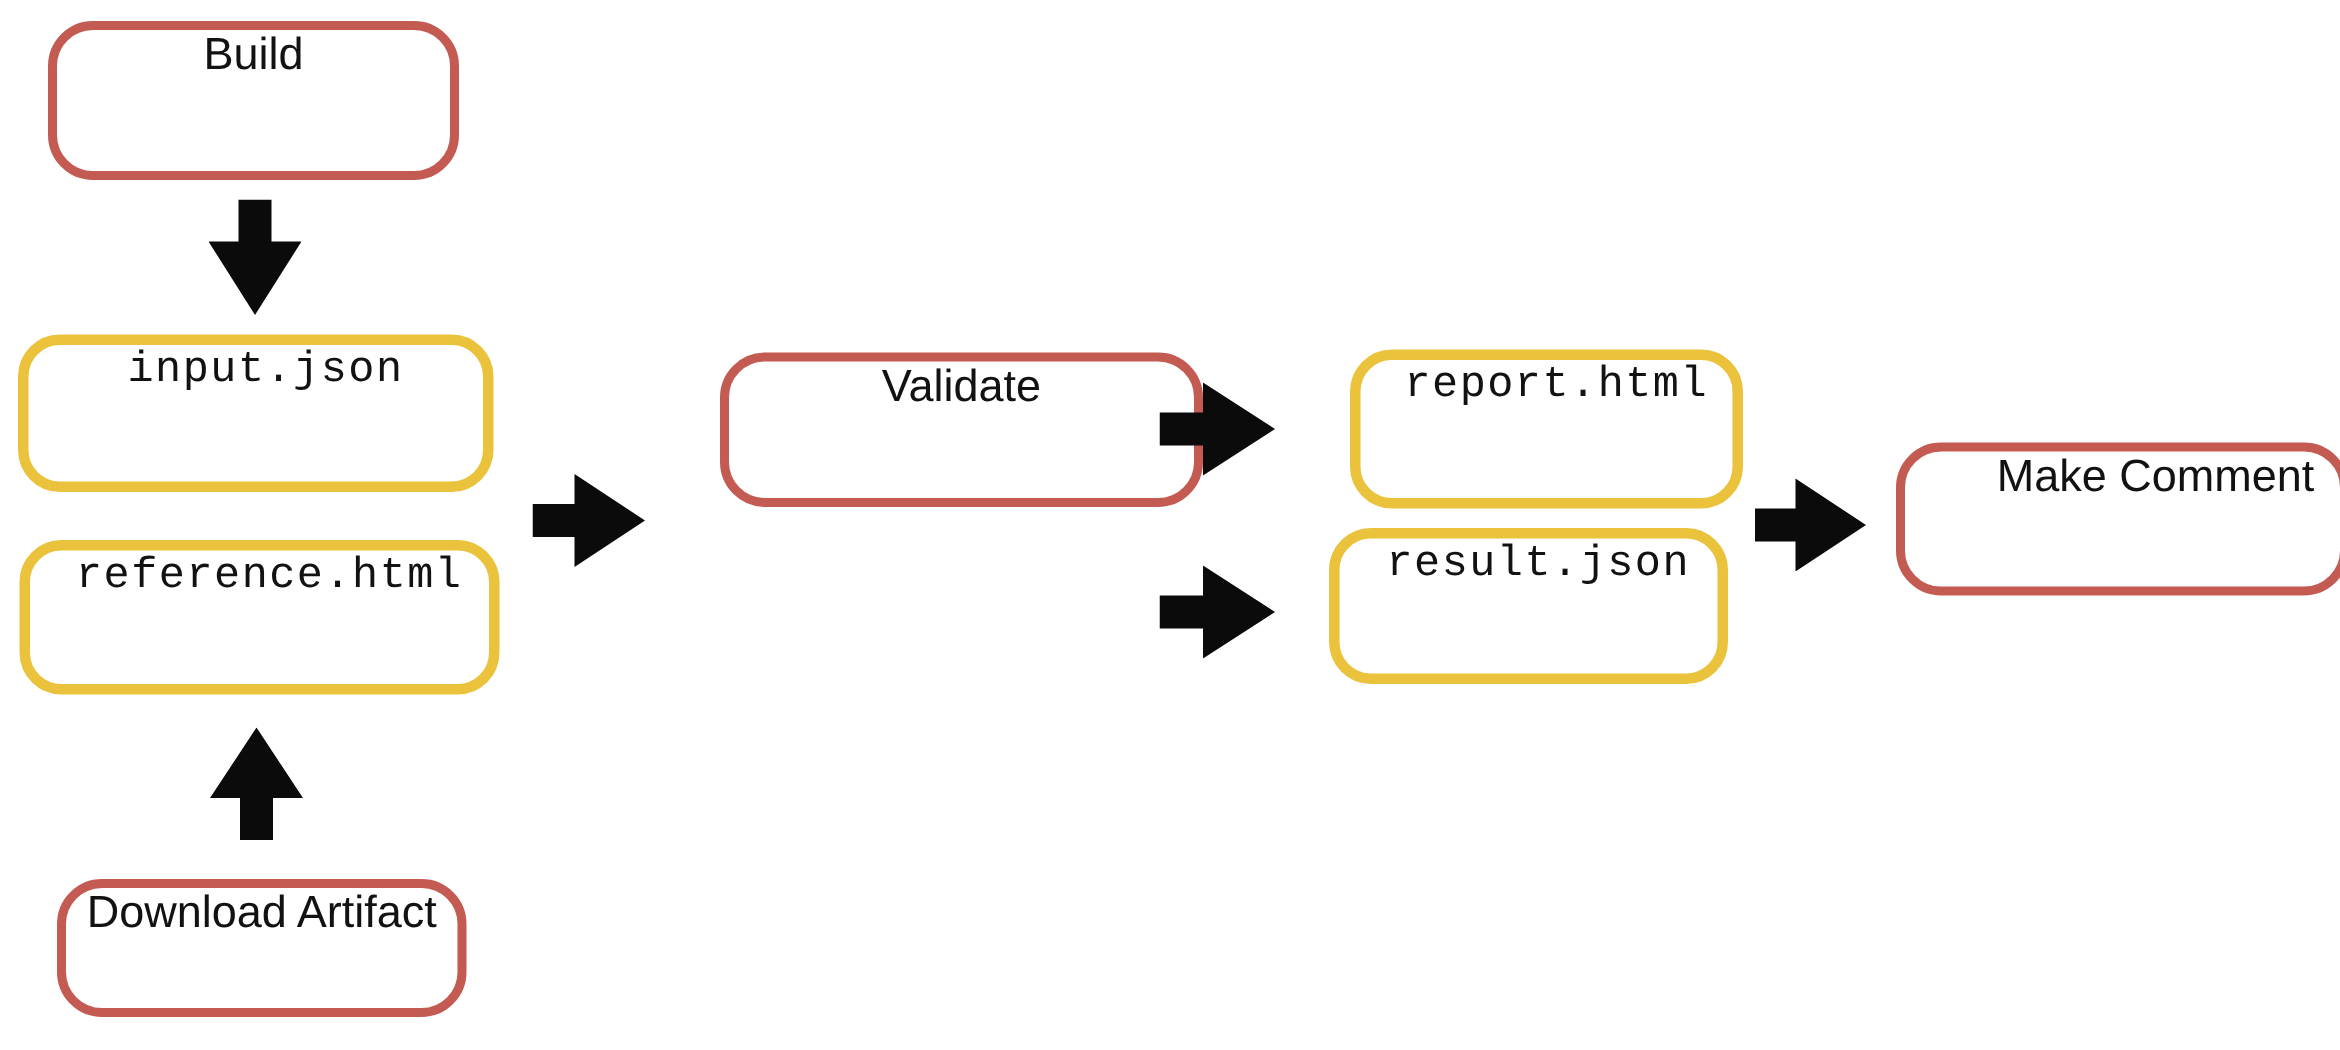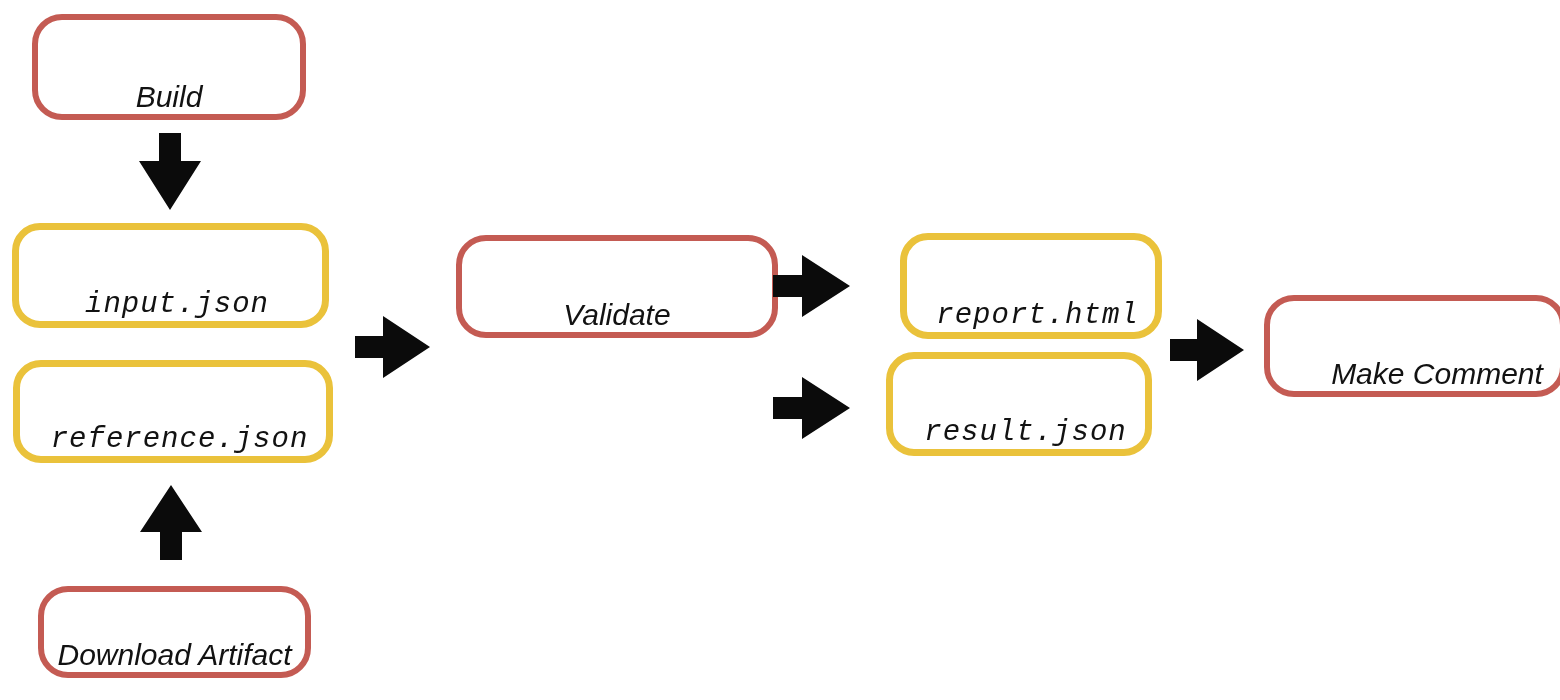--- a/index.html
+++ b/index.html
@@ -13,25 +13,24 @@
     height: 700px;
     background: var(--bg, #ffffff);
     overflow: hidden;
     font-family: "Liberation Sans", sans-serif;
   }
   .node {
     position: absolute;
     box-sizing: border-box;
     background: #ffffff;
     display: flex;
-    align-items: flex-end;
+    align-items: flex-start;
     justify-content: center;
     text-align: center;
     color: var(--text, #121212);
-    font-style: italic;
   }
   .node.action {
     border: 6px solid var(--action-border, #C45B53);
     border-radius: 30px;
     font-family: "Liberation Sans", sans-serif;
     font-size: 30px;
   }
   .node.file {
     border: 7px solid var(--file-border, #EAC23B);
     border-radius: 28px;
@@ -46,21 +45,21 @@
   }
   .arrow polygon {
     fill: var(--arrow, #0b0b0b);
   }
 
   
   #node-build            { left: 32px;   top: 14px;  width: 274px; height: 106px; }
   #node-input-json       { left: 12px;   top: 223px; width: 317px; height: 105px; }
   #node-reference-json   { left: 13px;   top: 360px; width: 320px; height: 103px; }
   #node-download-artifact{ left: 38px;   top: 586px; width: 273px; height: 92px; }
-  #node-validate         { left: 456px;  top: 235px; width: 322px; height: 103px; }
+  #node-validate         { left: 480px;  top: 235px; width: 322px; height: 103px; }
   #node-query            { left: 455px;  top: 354px; width: 276px; height: 102px; }
   #node-report-html      { left: 888px;  top: 233px; width: 262px; height: 106px; margin-left: 12px; }
   #node-result-json      { left: 886px;  top: 352px; width: 266px; height: 104px; }
   #node-make-comment     { left: 1264px; top: 295px; width: 302px; height: 102px; padding-left: 44px; }
 
   
   #arrow-build-to-input      { left: 139px;  top: 133px; }
   #arrow-download-to-ref     { left: 140px;  top: 485px; }
   #arrow-inputs-to-actions   { left: 355px;  top: 316px; }
   #arrow-validate-to-report  { left: 773px;  top: 255px; }
@@ -82,21 +81,21 @@
     <span>Validate</span>
   </div>
   <div class="node action" id="node-make-comment">
     <span>Make Comment</span>
   </div>
 
   <div class="node file" id="node-input-json">
     <span>input.json</span>
   </div>
   <div class="node file" id="node-reference-json">
-    <span>reference.json</span>
+    <span>reference.html</span>
   </div>
   <div class="node file" id="node-report-html">
     <span>report.html</span>
   </div>
   <div class="node file" id="node-result-json">
     <span>result.json</span>
   </div>
 
   <svg class="arrow" id="arrow-build-to-input" width="62" height="77" viewBox="0 0 62 77">
     <polygon points="20,0 42,0 42,28 62,28 31,77 0,28 20,28"></polygon>

